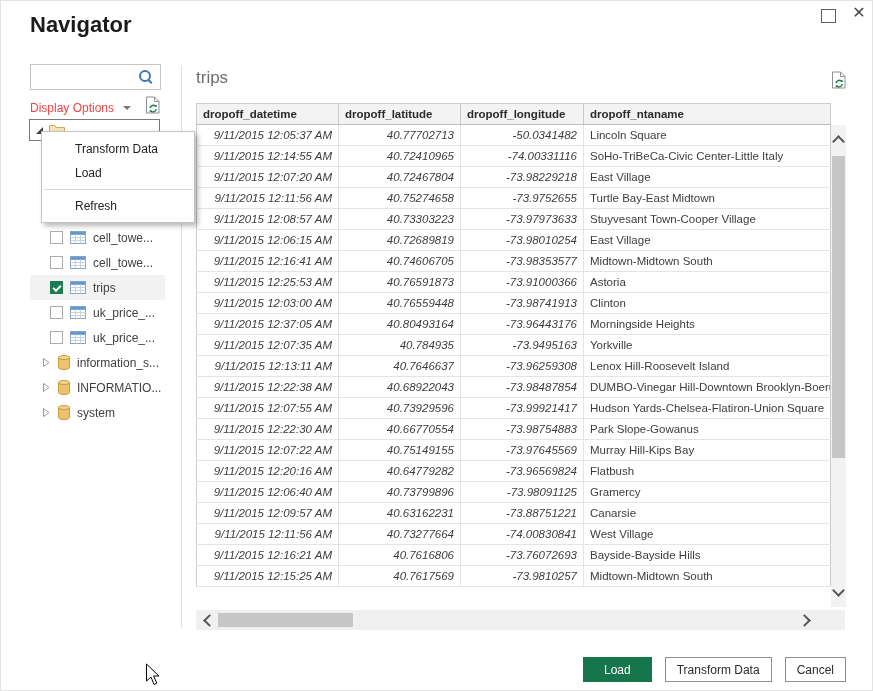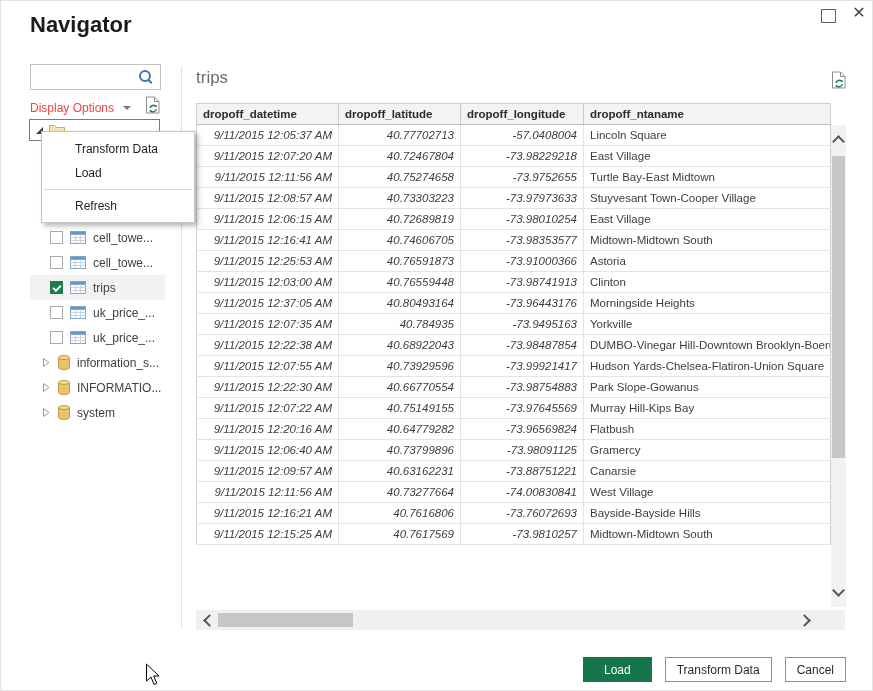--- a/index.html
+++ b/index.html
@@ -227,22 +227,28 @@
           <th>dropoff_datetime</th>
           <th>dropoff_latitude</th>
           <th>dropoff_longitude</th>
           <th>dropoff_ntaname</th>
         </tr>
       </thead>
     <tbody id="tbody">
         <tr>
           <td class="num">9/11/2015 12:05:37 AM</td>
           <td class="num">40.77702713</td>
-          <td class="num">-57.0408004</td>
+          <td class="num">-50.0341482</td>
           <td class="txt">Lincoln Square</td>
+        </tr>
+        <tr>
+          <td class="num">9/11/2015 12:14:55 AM</td>
+          <td class="num">40.72410965</td>
+          <td class="num">-74.00331116</td>
+          <td class="txt">SoHo-TriBeCa-Civic Center-Little Italy</td>
         </tr>
         <tr>
           <td class="num">9/11/2015 12:07:20 AM</td>
           <td class="num">40.72467804</td>
           <td class="num">-73.98229218</td>
           <td class="txt">East Village</td>
         </tr>
         <tr>
           <td class="num">9/11/2015 12:11:56 AM</td>
           <td class="num">40.75274658</td>
@@ -283,20 +289,26 @@
           <td class="num">9/11/2015 12:37:05 AM</td>
           <td class="num">40.80493164</td>
           <td class="num">-73.96443176</td>
           <td class="txt">Morningside Heights</td>
         </tr>
         <tr>
           <td class="num">9/11/2015 12:07:35 AM</td>
           <td class="num">40.784935</td>
           <td class="num">-73.9495163</td>
           <td class="txt">Yorkville</td>
+        </tr>
+        <tr>
+          <td class="num">9/11/2015 12:13:11 AM</td>
+          <td class="num">40.7646637</td>
+          <td class="num">-73.96259308</td>
+          <td class="txt">Lenox Hill-Roosevelt Island</td>
         </tr>
         <tr>
           <td class="num">9/11/2015 12:22:38 AM</td>
           <td class="num">40.68922043</td>
           <td class="num">-73.98487854</td>
           <td class="txt">DUMBO-Vinegar Hill-Downtown Brooklyn-Boerum</td>
         </tr>
         <tr>
           <td class="num">9/11/2015 12:07:55 AM</td>
           <td class="num">40.73929596</td>

